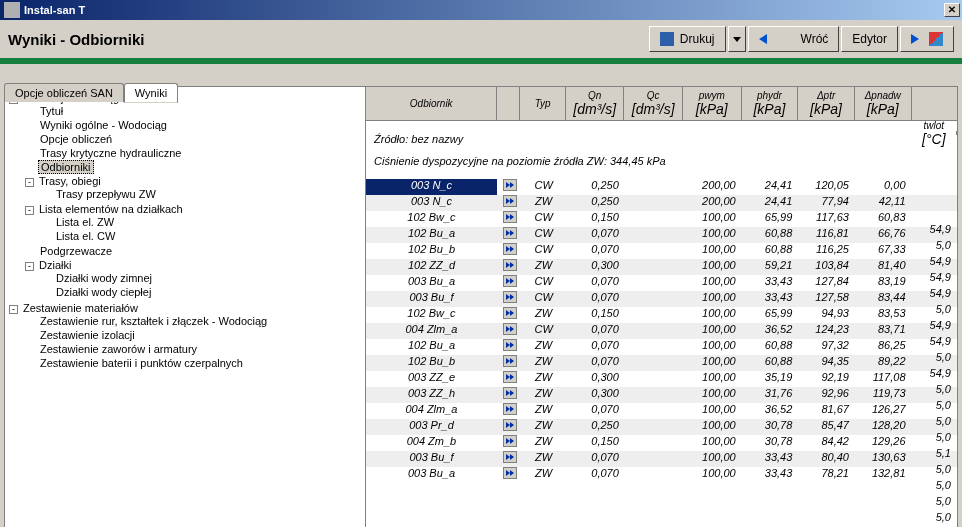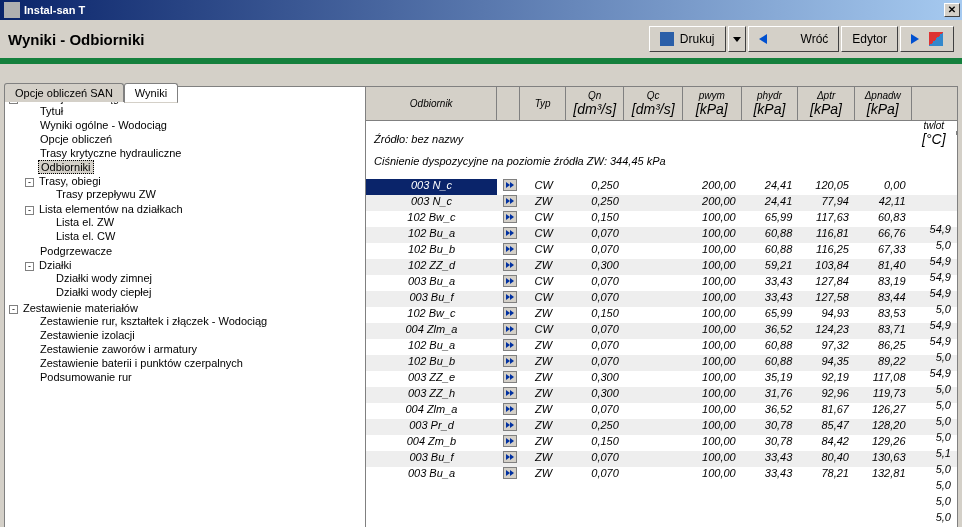--- a/index.html
+++ b/index.html
@@ -120,21 +120,20 @@
             </ul>
           </li>
         </ul>
       </li>
       <li><span class="toggler">-</span><span class="lbl">Zestawienie materiałów</span>
         <ul>
           <li><span class="spacer"></span><span class="lbl">Zestawienie rur, kształtek i złączek - Wodociąg</span></li>
           <li><span class="spacer"></span><span class="lbl">Zestawienie izolacji</span></li>
           <li><span class="spacer"></span><span class="lbl">Zestawienie zaworów i armatury</span></li>
           <li><span class="spacer"></span><span class="lbl">Zestawienie baterii i punktów czerpalnych</span></li>
-          <li><span class="spacer"></span><span class="lbl">Podsumowanie rur</span></li>
         </ul>
       </li>
     </ul>
   </div>
 
   <div class="grid-pane">
     <div class="grid-head">
       <div class="gh c-odb">
           <span>Odbiornik</span>
         </div>

